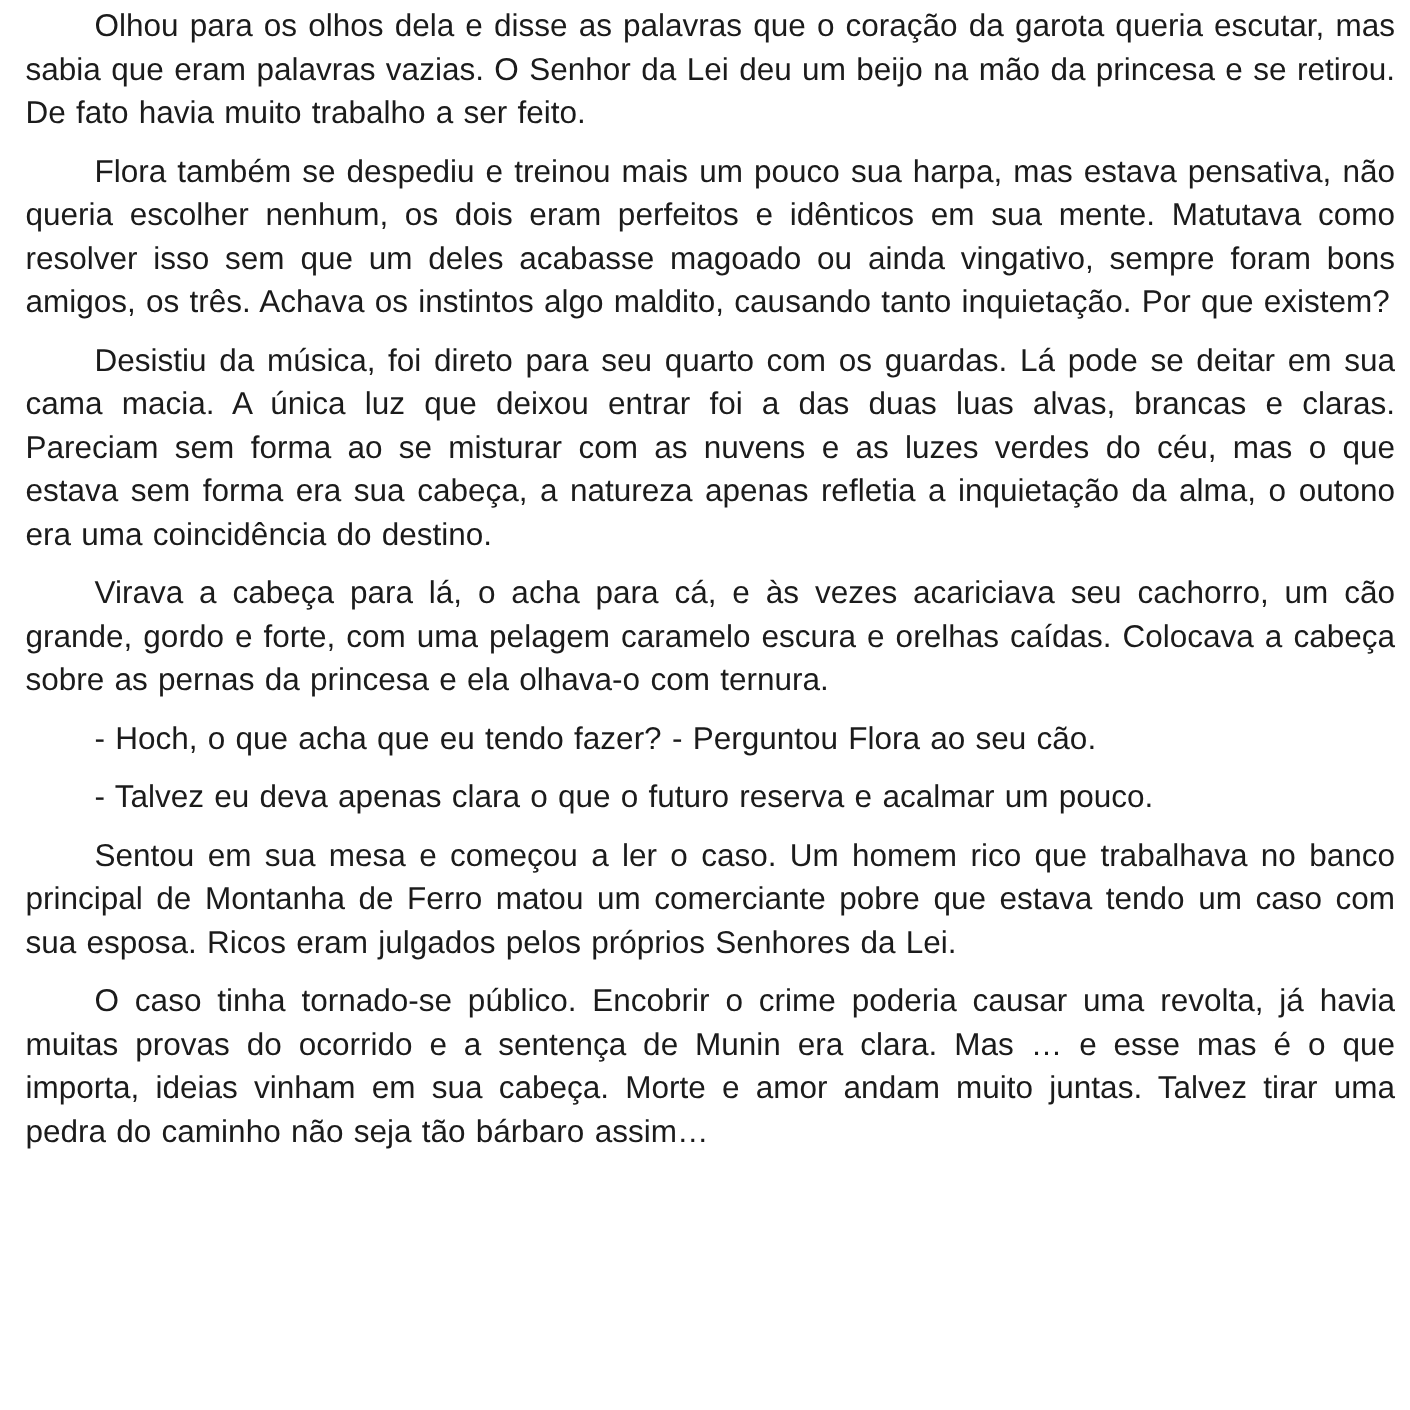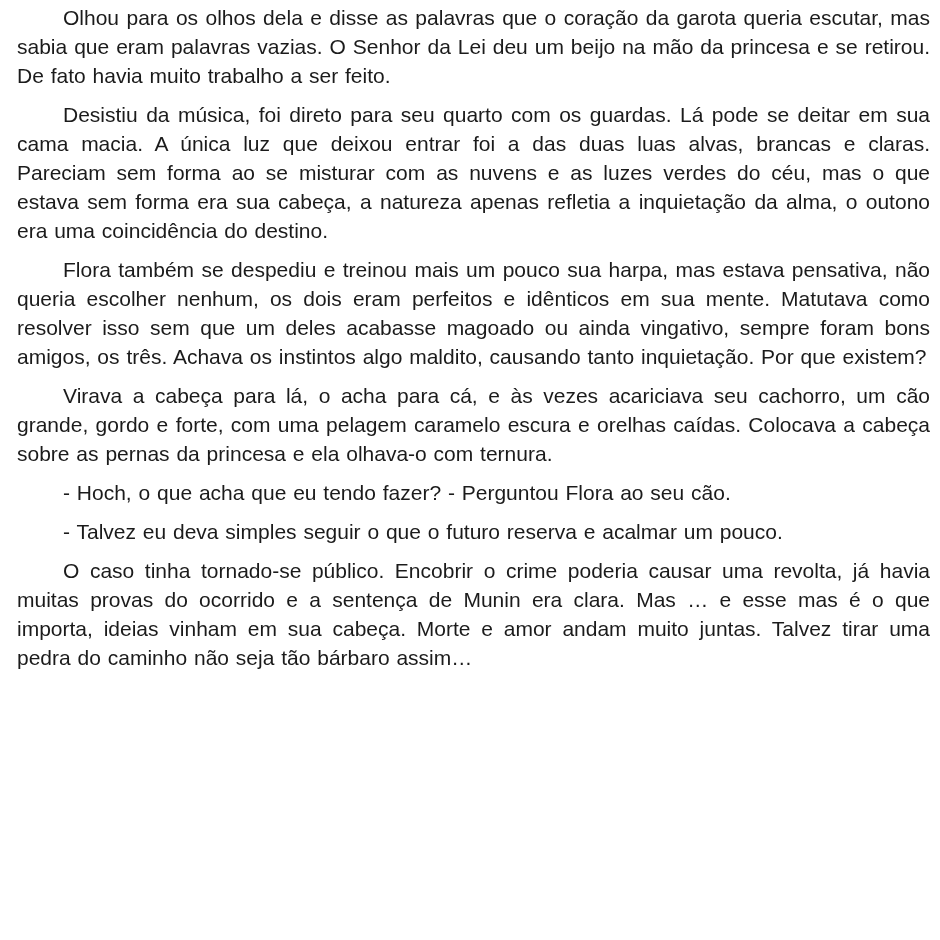--- a/index.html
+++ b/index.html
@@ -29,20 +29,21 @@
     margin: 0 0 10px 0;
     text-indent: 46px;
     word-spacing: 1px;
   }
 </style>
 </head>
 <body>
 
 <div class="page">
   <p>Olhou para os olhos dela e disse as palavras que o coração da garota queria escutar, mas sabia que eram palavras vazias. O Senhor da Lei deu um beijo na mão da princesa e se retirou. De fato havia muito trabalho a ser feito.</p>
+  <p>Flora também se despediu e treinou mais um pouco sua harpa, mas estava pensativa, não queria escolher nenhum, os dois eram perfeitos e idênticos em sua mente. Matutava como resolver isso sem que um deles acabasse magoado ou ainda vingativo, sempre foram bons amigos, os três. Achava os instintos algo maldito, causando tanto inquietação. Por que existem?</p>
   <p>Desistiu da música, foi direto para seu quarto com os guardas. Lá pode se deitar em sua cama macia. A única luz que deixou entrar foi a das duas luas alvas, brancas e claras. Pareciam sem forma ao se misturar com as nuvens e as luzes verdes do céu, mas o que estava sem forma era sua cabeça, a natureza apenas refletia a inquietação da alma, o outono era uma coincidência do destino.</p>
-  <p>Flora também se despediu e treinou mais um pouco sua harpa, mas estava pensativa, não queria escolher nenhum, os dois eram perfeitos e idênticos em sua mente. Matutava como resolver isso sem que um deles acabasse magoado ou ainda vingativo, sempre foram bons amigos, os três. Achava os instintos algo maldito, causando tanto inquietação. Por que existem?</p>
   <p>Virava a cabeça para lá, o acha para cá, e às vezes acariciava seu cachorro, um cão grande, gordo e forte, com uma pelagem caramelo escura e orelhas caídas. Colocava a cabeça sobre as pernas da princesa e ela olhava-o com ternura.</p>
   <p>- Hoch, o que acha que eu tendo fazer? - Perguntou Flora ao seu cão.</p>
-  <p>- Talvez eu deva simples seguir o que o futuro reserva e acalmar um pouco.</p>
+  <p>- Talvez eu deva apenas clara o que o futuro reserva e acalmar um pouco.</p>
+  <p>Sentou em sua mesa e começou a ler o caso. Um homem rico que trabalhava no banco principal de Montanha de Ferro matou um comerciante pobre que estava tendo um caso com sua esposa. Ricos eram julgados pelos próprios Senhores da Lei.</p>
   <p>O caso tinha tornado-se público. Encobrir o crime poderia causar uma revolta, já havia muitas provas do ocorrido e a sentença de Munin era clara. Mas … e esse mas é o que importa, ideias vinham em sua cabeça. Morte e amor andam muito juntas. Talvez tirar uma pedra do caminho não seja tão bárbaro assim…</p>
 
 </div>
 
 </body></html>

